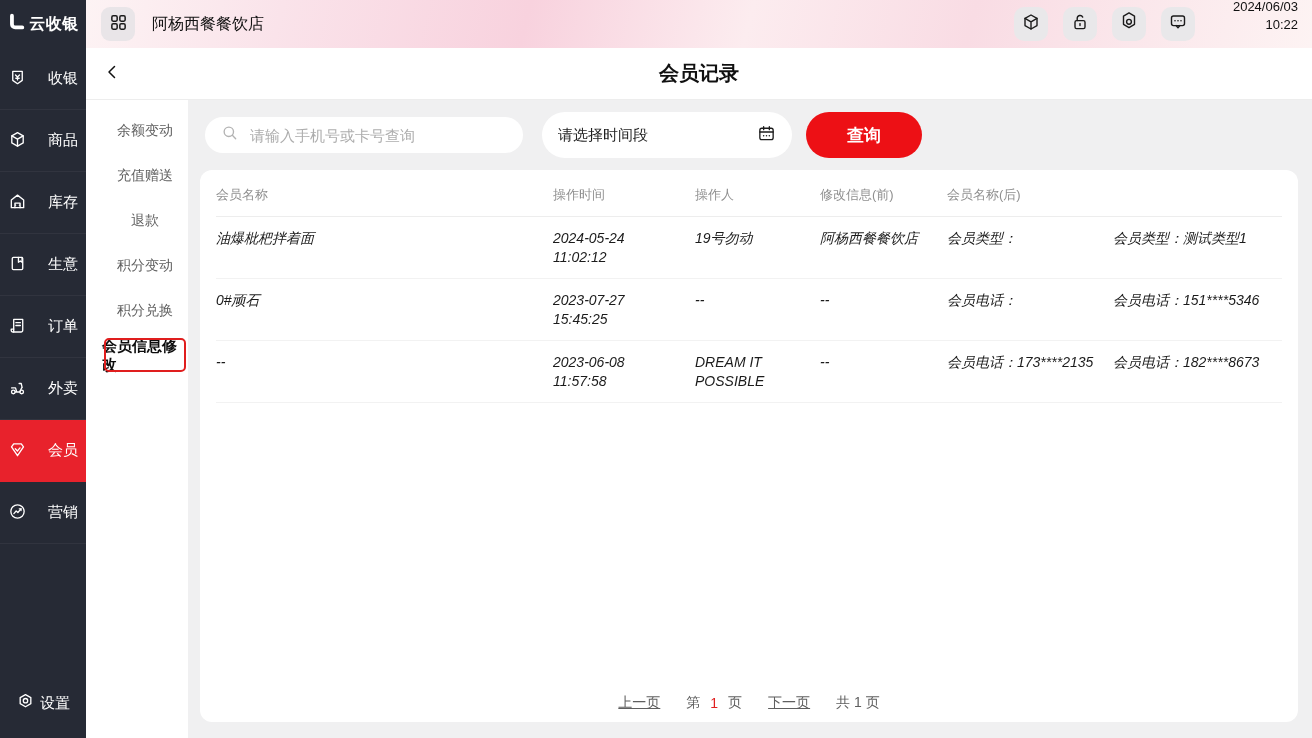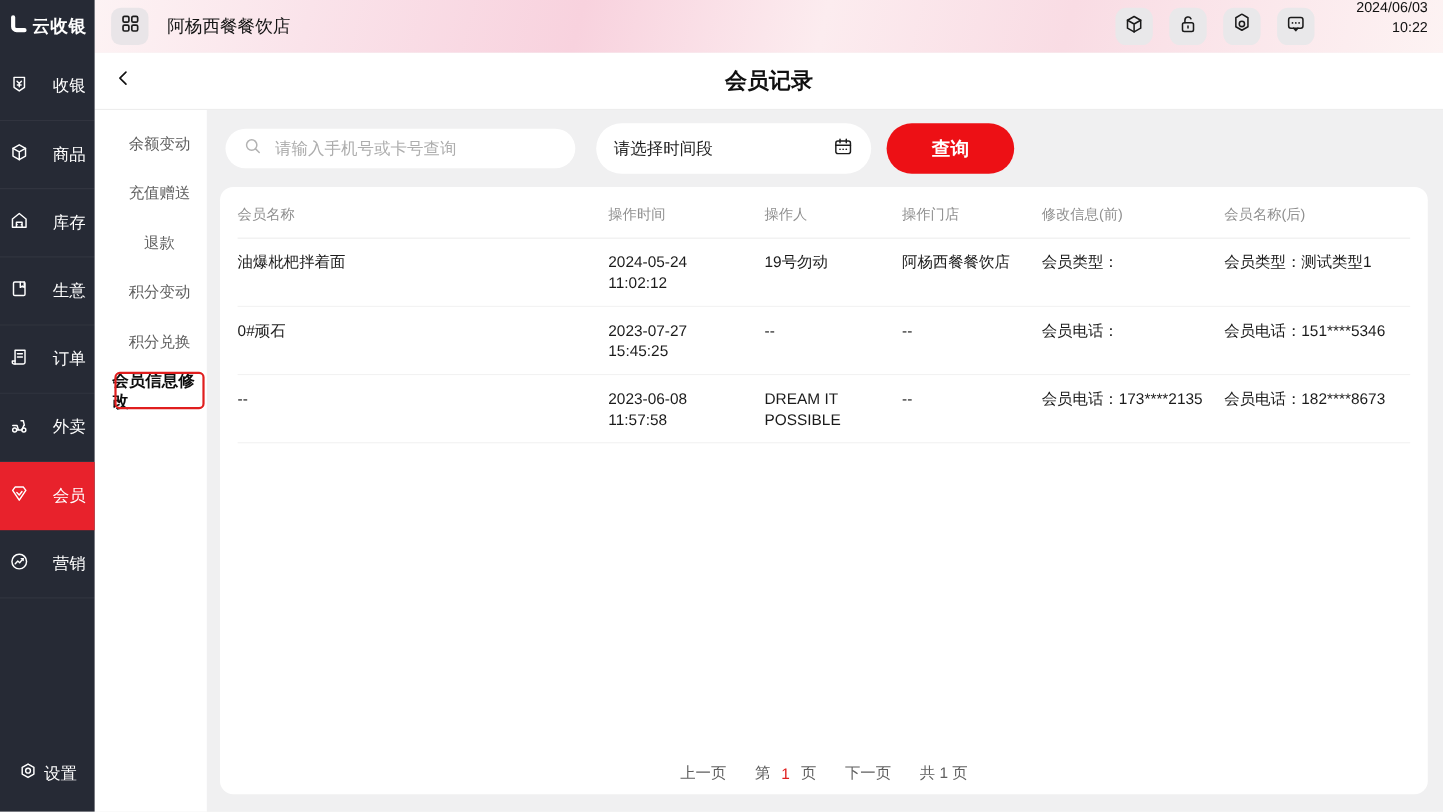--- a/index.html
+++ b/index.html
@@ -57,27 +57,27 @@
   .search-box input::placeholder { color:#adadad; }
   .date-box { width:250px; height:46px; margin-left:19px; background:#fff; border-radius:23px; display:flex; align-items:center; padding:0 16px; font-size:15px; color:#1f1f1f; cursor:pointer; }
   .date-box .date-label { flex:1; }
   .date-box svg { width:19px; height:19px; color:#1c1c1c; }
   .query-btn { width:116px; height:46px; margin-left:14px; border:none; background:#ed1015; color:#fff; font-size:17px; font-weight:bold; border-radius:23px; cursor:pointer; font-family:inherit; }
 
   .card { position:absolute; left:12px; right:14px; top:70px; bottom:16px; background:#fff; border-radius:12px; overflow:hidden; }
   .trow { display:grid; grid-template-columns:337px 142px 125px 127px 166px 1fr; margin:0 16px; }
   .trow.head { border-bottom:1px solid #ededed; }
   .trow.head .cell { font-size:13px; color:#8f8f8f; padding:15px 10px 12px 0; }
-  .trow.body { border-bottom:1px solid #f2f2f2; }
+  .trow.body { border-bottom:1px solid #f2f2f2;font-style:italic; }
   .trow.body:last-of-type { border-bottom:none; }
   .cell { font-size:14px; color:#1b1b1b; padding:12px 14px 11px 0; line-height:19px; word-break:break-word; }
 
   .pagination { position:absolute; left:0; right:0; bottom:10px; display:flex; justify-content:center; align-items:center; gap:26px; font-size:14px; color:#5f5f5f; }
   .page-group { display:flex; gap:10px; align-items:center; }
-  .page-link { cursor:pointer; }
+  .page-link { cursor:pointer;text-decoration:underline; }
   .current-page { color:#e02020; }
 </style>
 </head>
 <body>
 
 <div class="app">
 
   <div class="sidebar">
     <div class="logo">
       <span>
@@ -291,21 +291,20 @@
       </div>
 
       <button class="query-btn">查询</button>
     </div>
 
     <div class="card">
       <div class="trow head">
         <div class="cell">会员名称</div>
         <div class="cell">操作时间</div>
         <div class="cell">操作人</div>
-        <div class="cell">操作门店</div>
         <div class="cell">修改信息(前)</div>
         <div class="cell">会员名称(后)</div>
       </div>
 
       <div class="trow body">
         <div class="cell">油爆枇杷拌着面</div>
         <div class="cell">2024-05-24 11:02:12</div>
         <div class="cell">19号勿动</div>
         <div class="cell">阿杨西餐餐饮店</div>
         <div class="cell">会员类型：</div>

